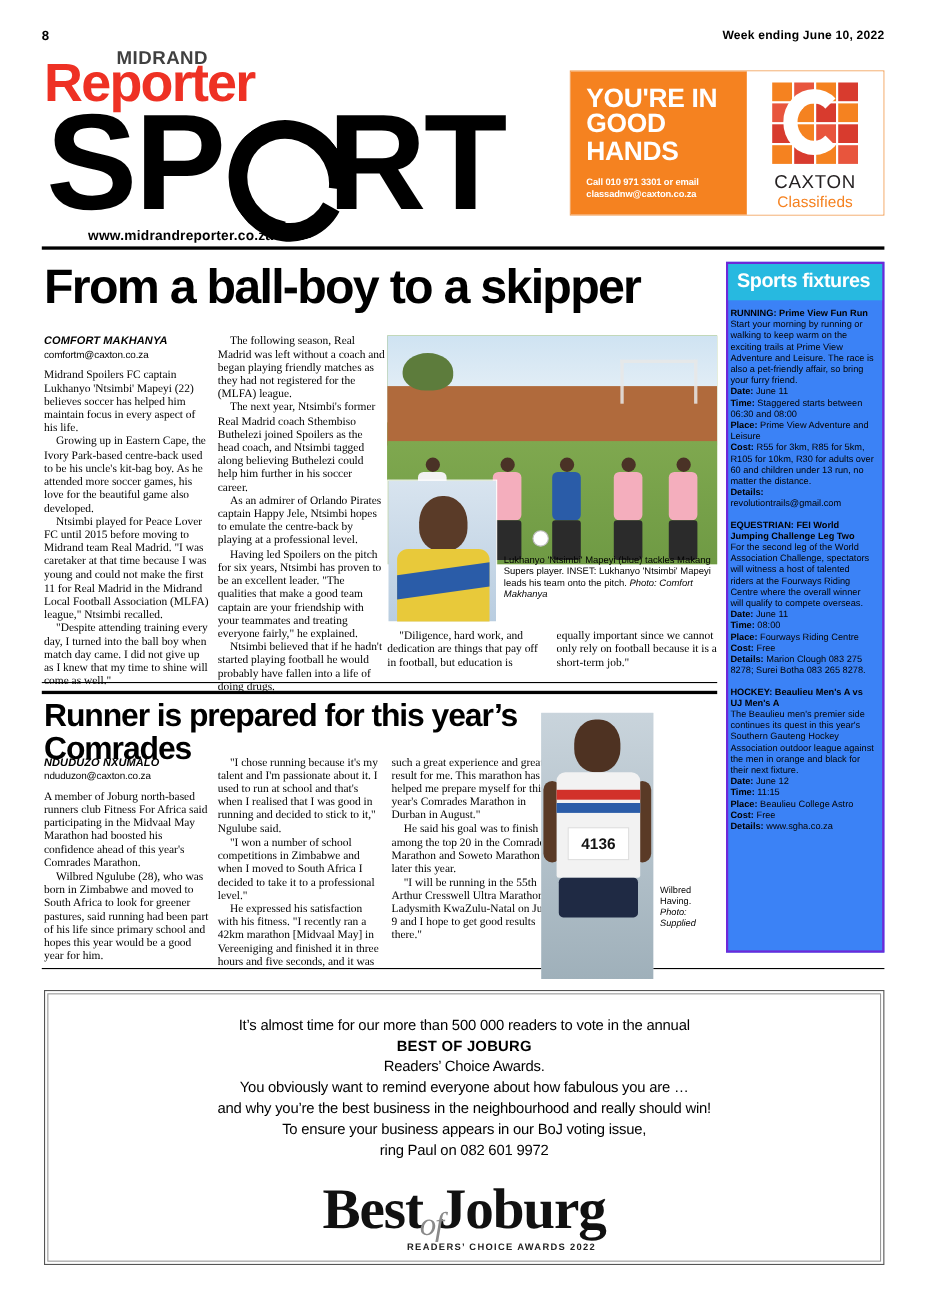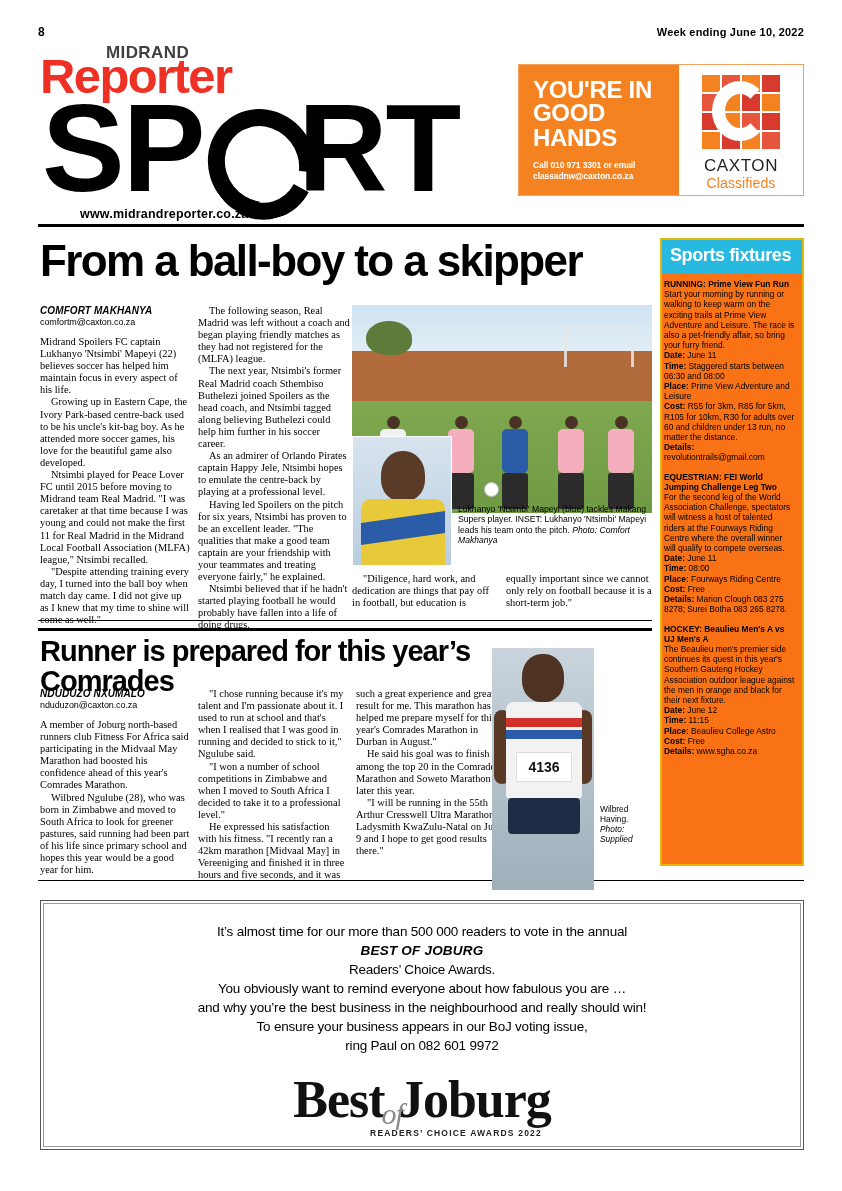--- a/index.html
+++ b/index.html
@@ -174,21 +174,21 @@
     font-family: "Liberation Sans", sans-serif; font-size: 8.6px; line-height: 10.4px;
   }
   .cap1 em { font-style: italic; }
 
   .s1b1 { position: absolute; left: 352px; top: 573px; width: 145px; }
   .s1b2 { position: absolute; left: 506px; top: 573px; width: 146px; }
 
   
   .fixbox {
     position: absolute; left: 660px; top: 238px; width: 144px; height: 628px;
-    border: 2px solid #eab308; background: #f97316;
+    border: 2px solid #6d28d9; background: #3b82f6;
   }
   .fixhead {
     background: #27b9e0; color: #fff; padding: 5px 8px 7px 8px;
     font-family: "Liberation Sans", sans-serif; font-weight: bold;
     font-size: 18px; letter-spacing: -.4px;
   }
   .fixbody {
     padding: 6px 7px 6px 2px;
     font-family: "Liberation Sans", sans-serif; font-size: 8.4px; line-height: 10.2px;
   }
@@ -237,21 +237,21 @@
   .bojbox {
     position: absolute; left: 40px; top: 900px; width: 764px; height: 250px;
     border: 1px solid #555; padding: 2px;
   }
   .bojinner { width: 100%; height: 100%; border: 1px solid #999; padding: 18px 20px 10px 20px;
     display: flex; flex-direction: column; align-items: center; }
   .bojline {
     font-family: "Liberation Sans", sans-serif; font-size: 13.5px; line-height: 19px;
     text-align: center; letter-spacing: -.2px;
   }
-  .bojline.b { font-weight: bold; letter-spacing: .2px; font-style: italic; }
+  .bojline.b { font-weight: bold; letter-spacing: .2px; }
   .bojgap { height: 12px; }
   .bojlogo {
     margin-top: 18px; position: relative; text-align: center;
     font-family: "Liberation Serif", serif; font-weight: bold;
     font-size: 52px; line-height: 54px; letter-spacing: -1px; color: #111;
   }
   .bojlogo .of {
     font-style: italic; font-size: 30px; font-weight: normal; color: #8a8a8a;
     position: relative; top: 7px; left: 1px; margin: 0 -4px;
   }

